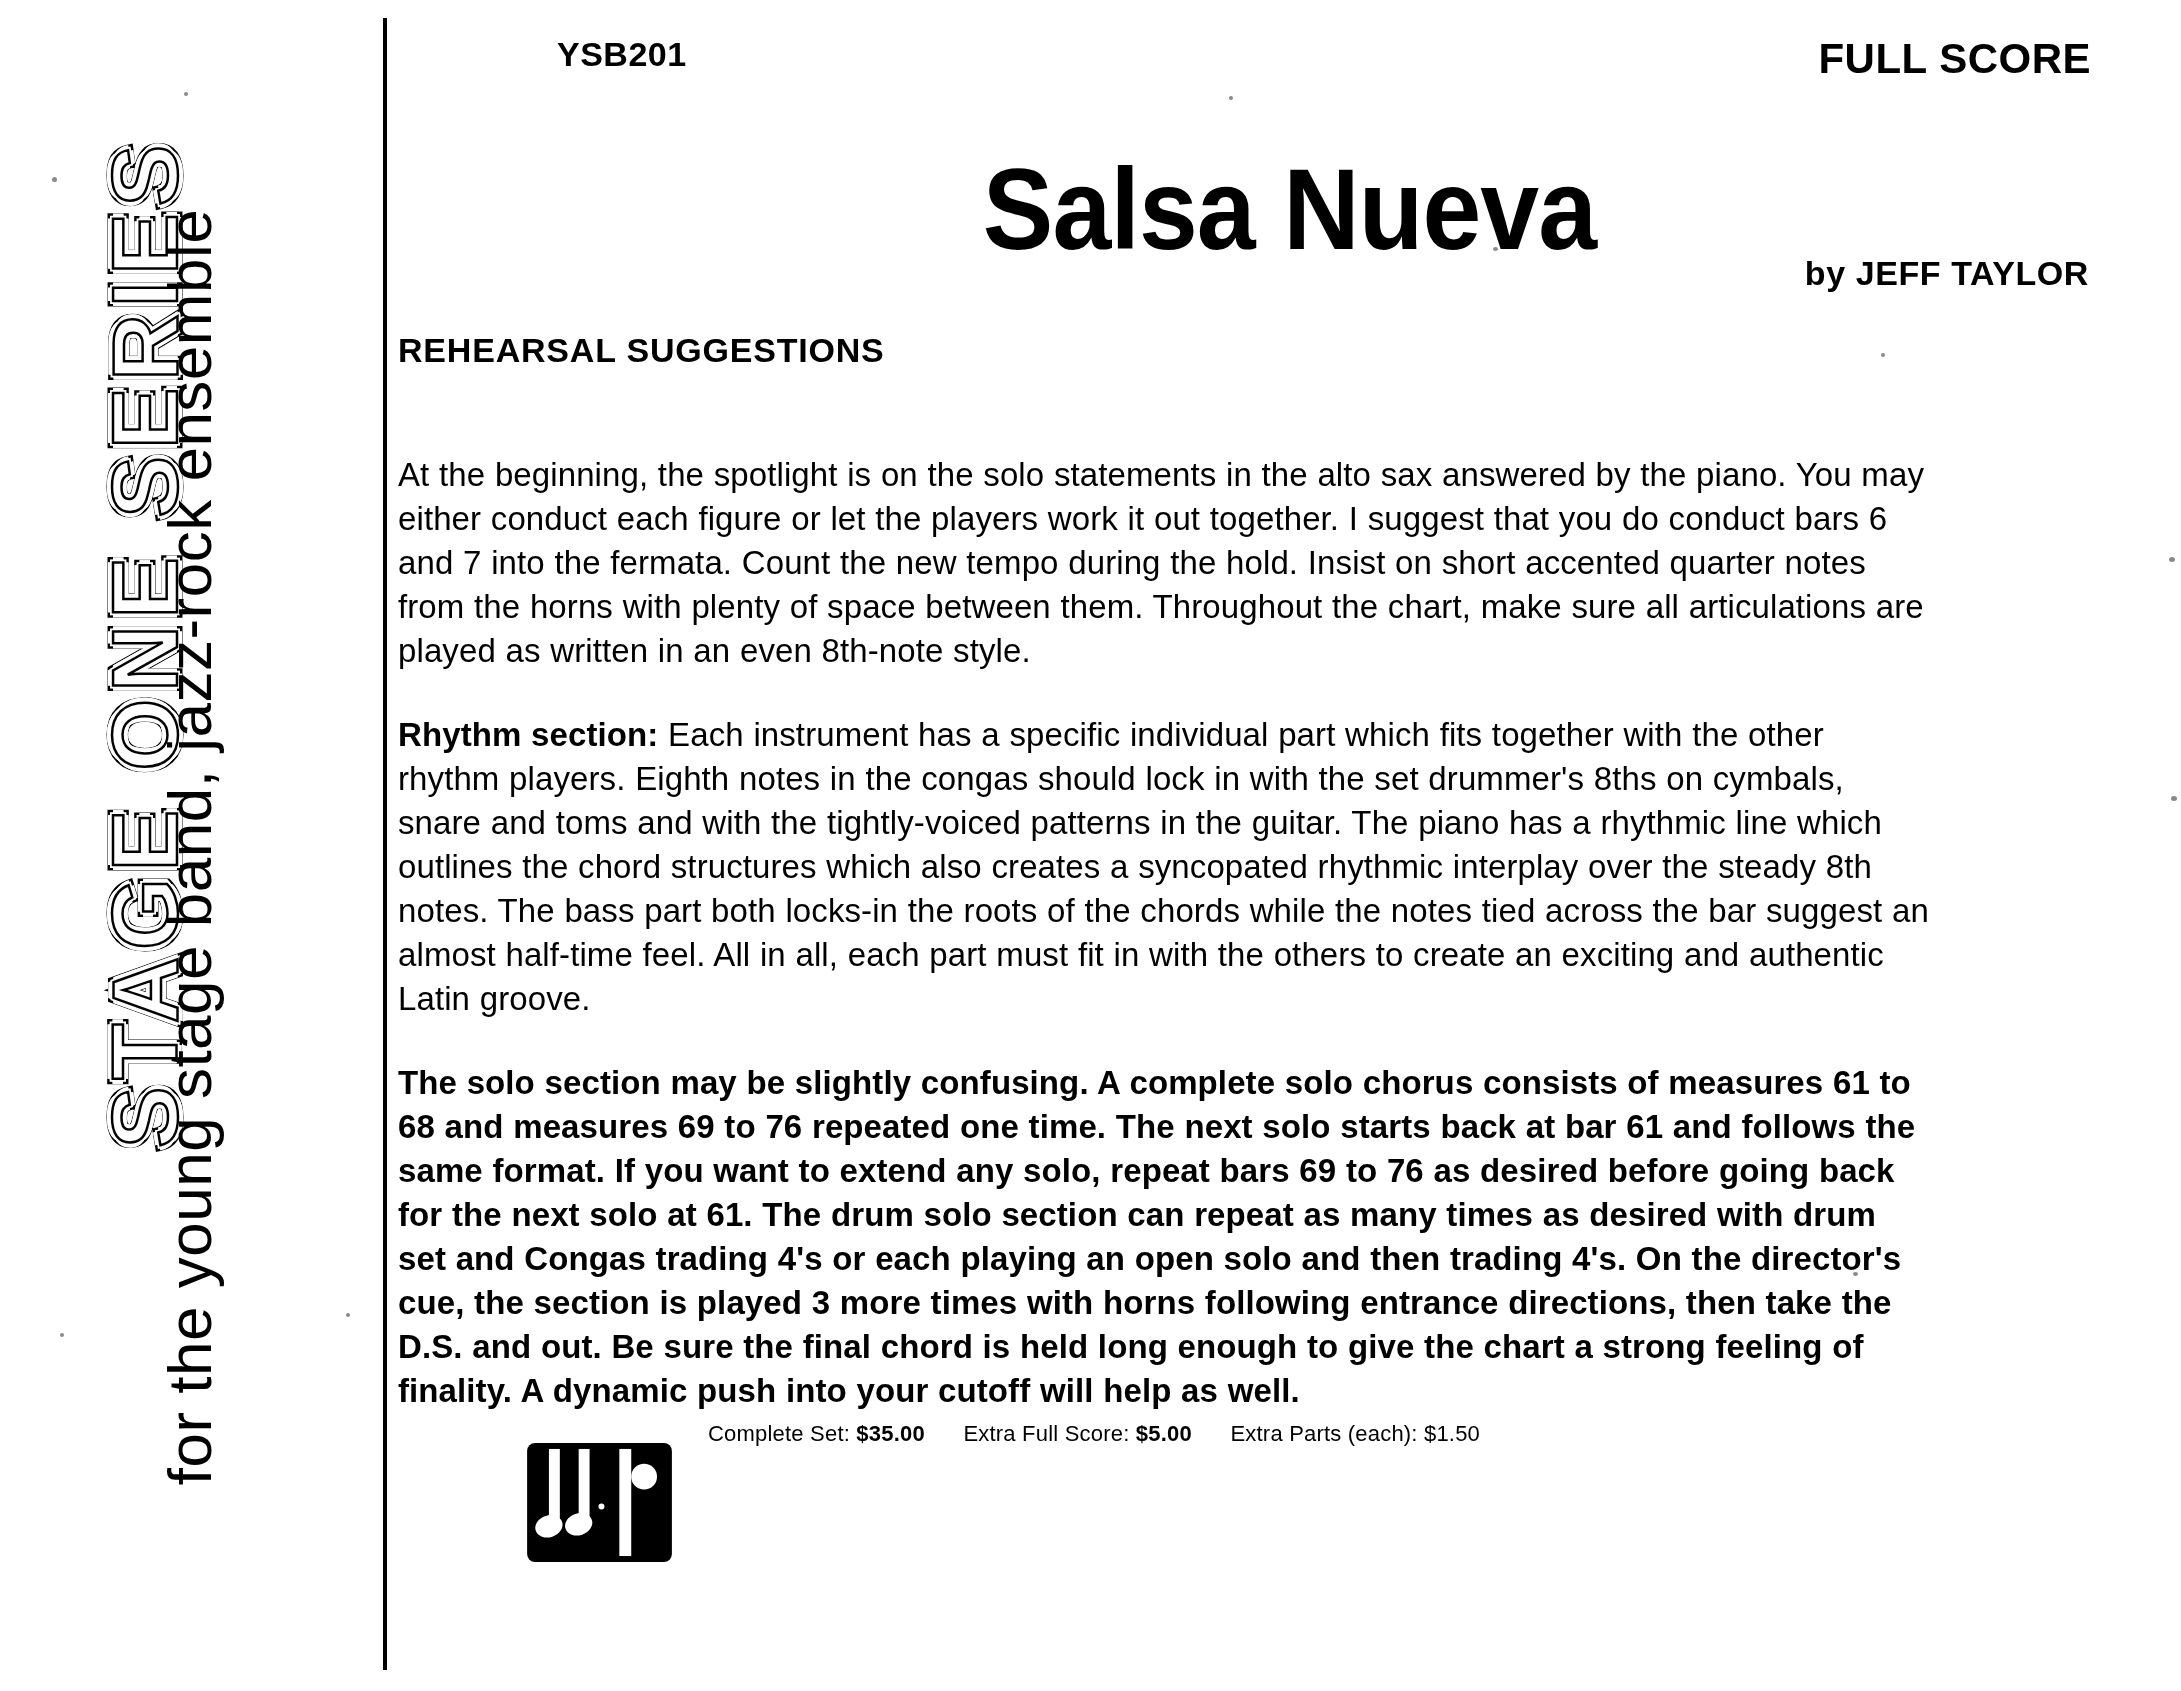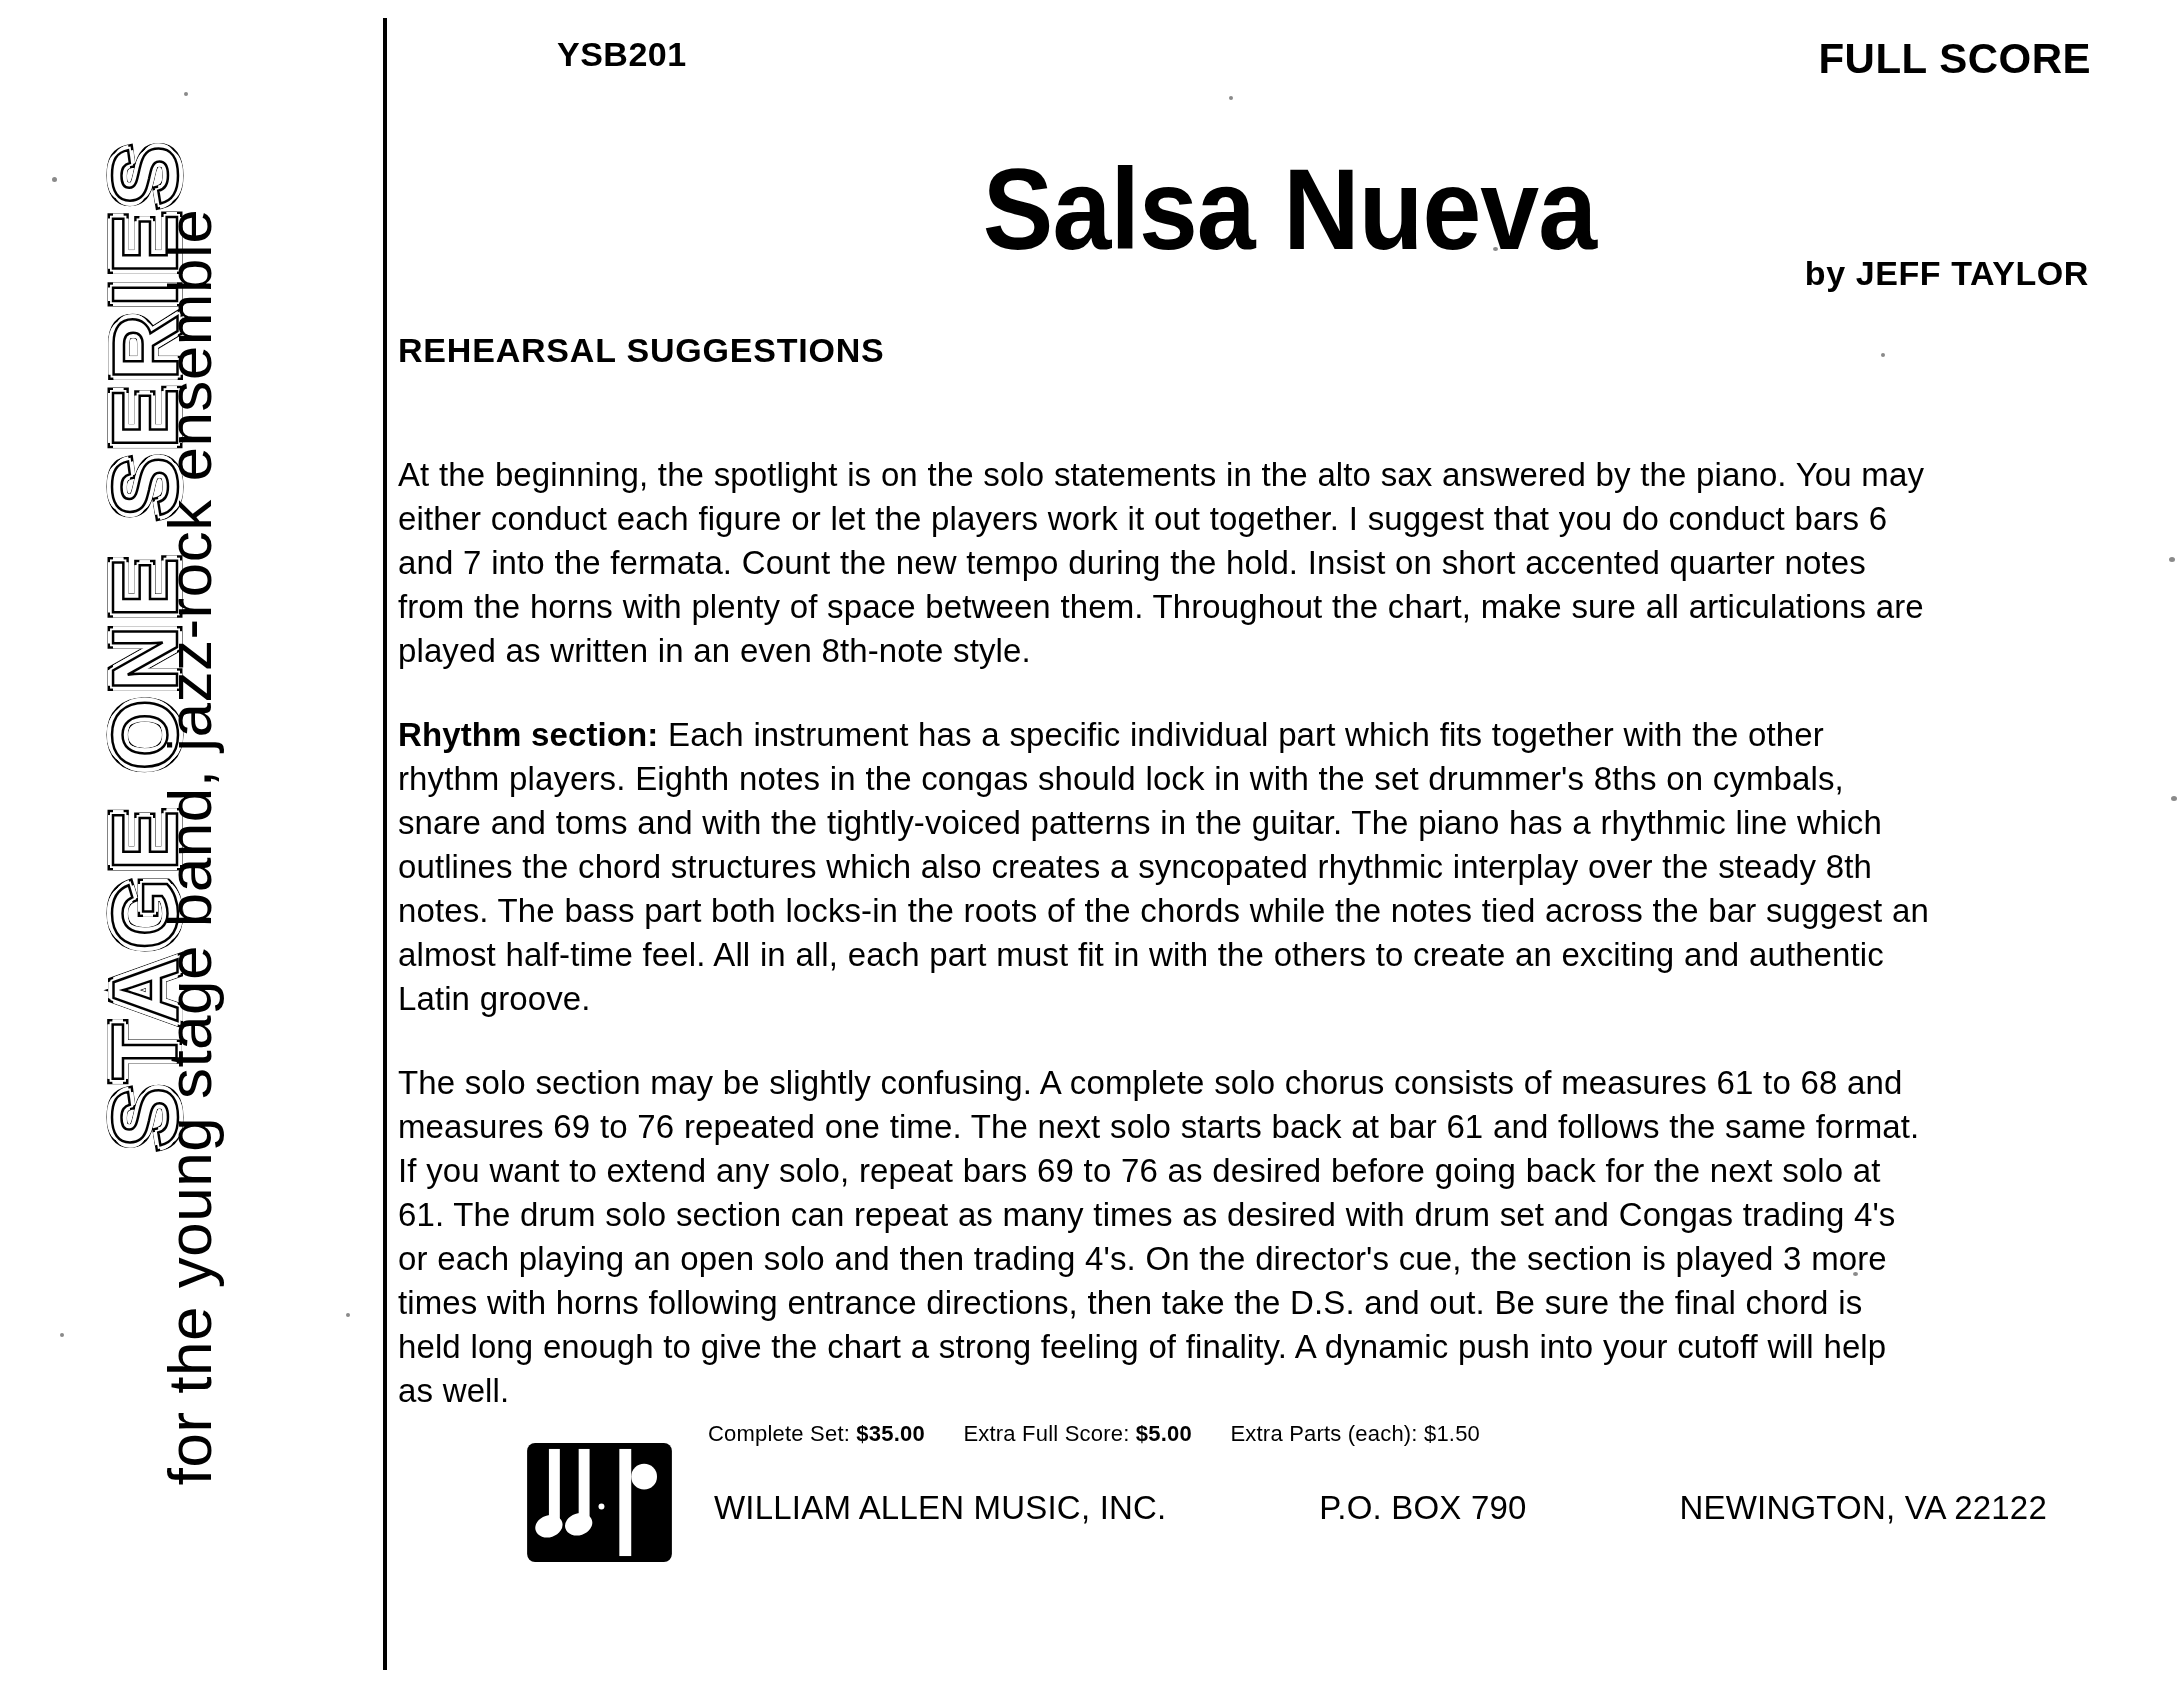--- a/index.html
+++ b/index.html
@@ -175,21 +175,21 @@
   }
 
   .body-copy p {
     margin: 0 0 40px 0;
     font-size: 33px;
     line-height: 44px;
     letter-spacing: 0.1px;
     text-align: left;
     word-spacing: 0.4px;
   }
-  .body-copy p:last-child { margin-bottom: 0; }
+  .body-copy p:last-child { margin-bottom: 0; font-weight: bold; }
   .body-copy .lead-label { font-weight: 700; }
 
   
   .footer {
     position: absolute;
     left: 0;
     bottom: 92px;
     width: 1783px;
     height: 199px;
   }
@@ -292,25 +292,20 @@
         <span class="gap"></span>
         <span>Extra Full Score:</span>
         <span> </span>
         <span class="amount">$5.00</span>
         <span class="gap"></span>
         <span>Extra Parts (each):</span>
         <span> </span>
         <span>$1.50</span>
       </div>
 
-      <div class="publisher-line">
-        <span>WILLIAM ALLEN MUSIC, INC.</span>
-        <span>P.O. BOX 790</span>
-        <span>NEWINGTON, VA 22122</span>
-      </div>
 
     </div>
   </div>
 
   <div class="speck" style="left:52px;  top:177px;  width:5px; height:5px;"></div>
   <div class="speck" style="left:184px; top:92px;   width:4px; height:4px;"></div>
   <div class="speck" style="left:1229px;top:96px;   width:4px; height:4px;"></div>
   <div class="speck" style="left:1493px;top:247px;  width:5px; height:4px;"></div>
   <div class="speck" style="left:1881px;top:353px;  width:4px; height:4px;"></div>
   <div class="speck" style="left:2169px;top:557px;  width:6px; height:5px;"></div>

